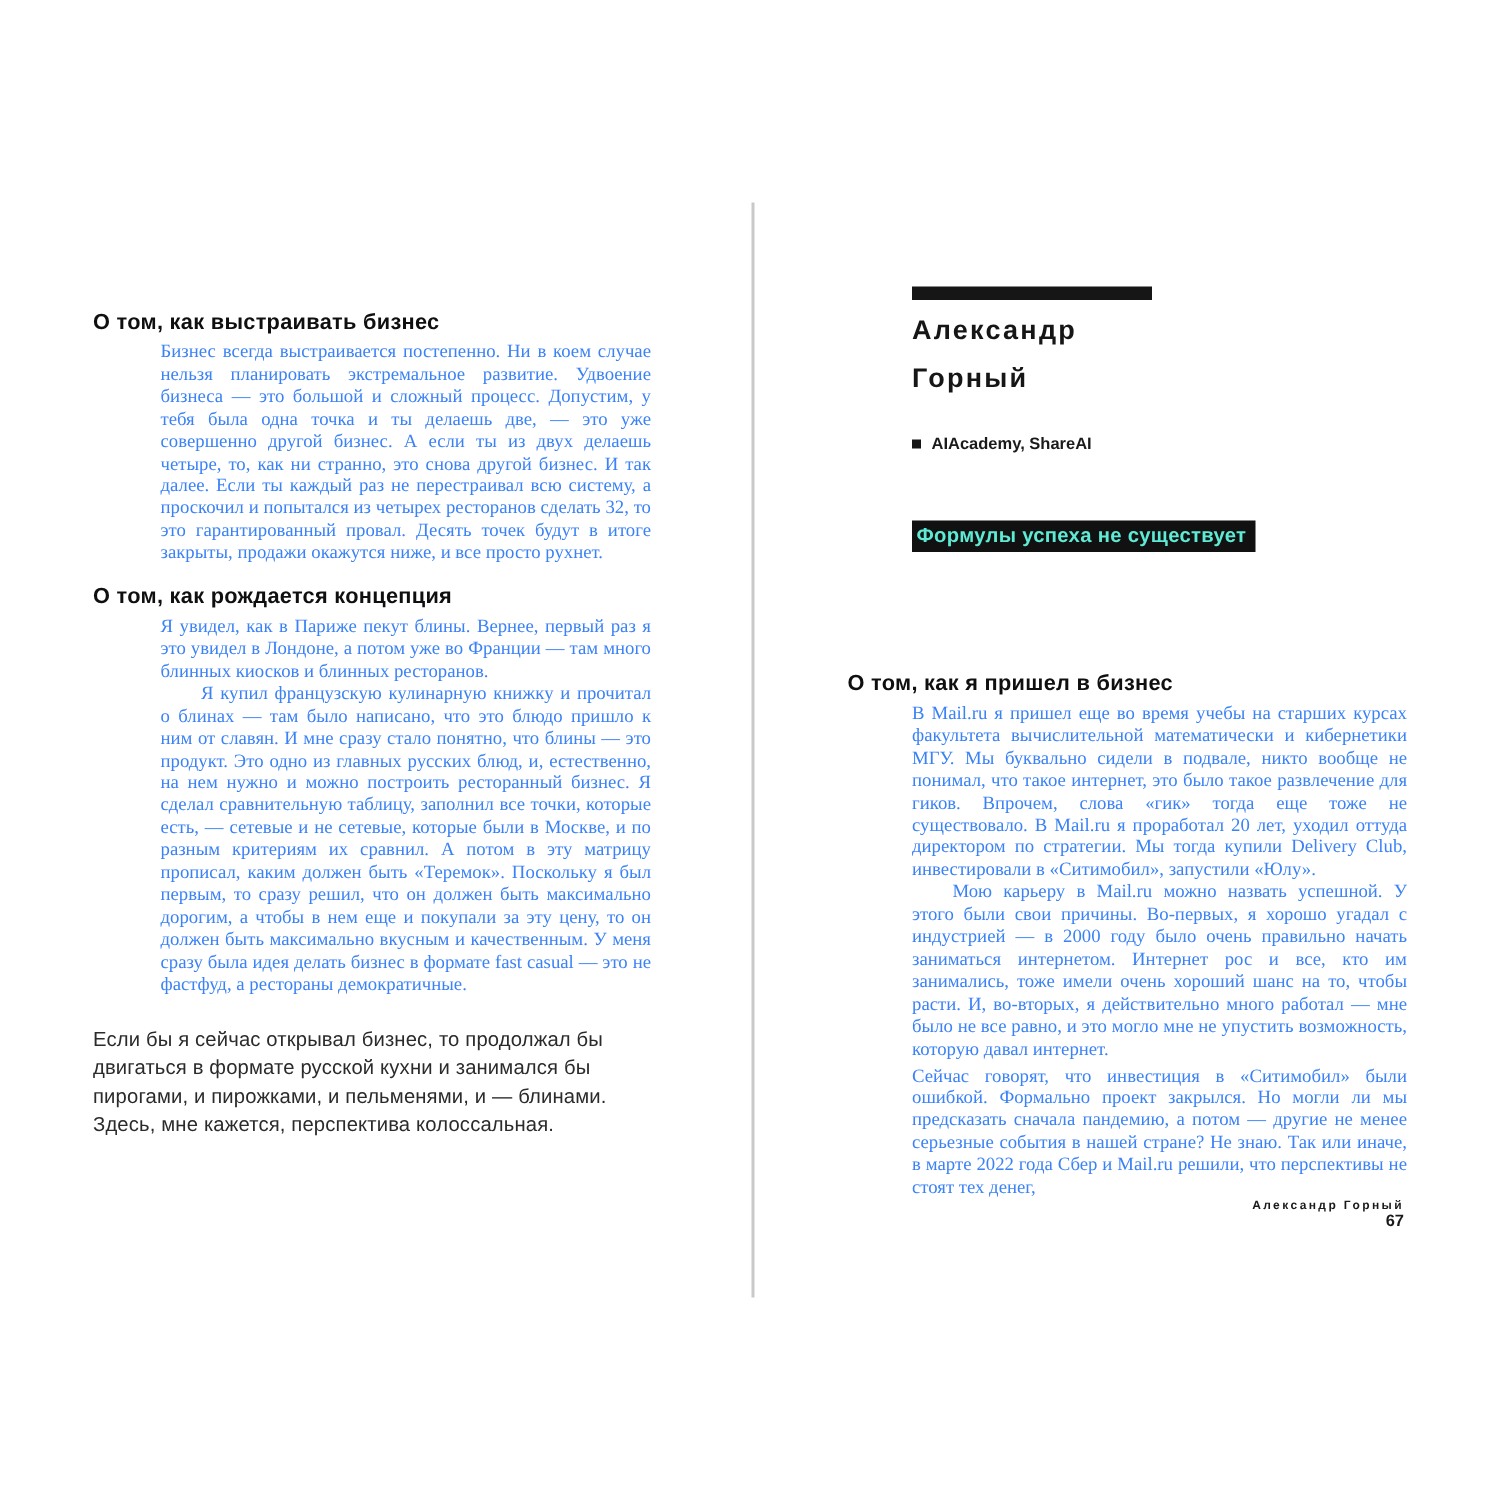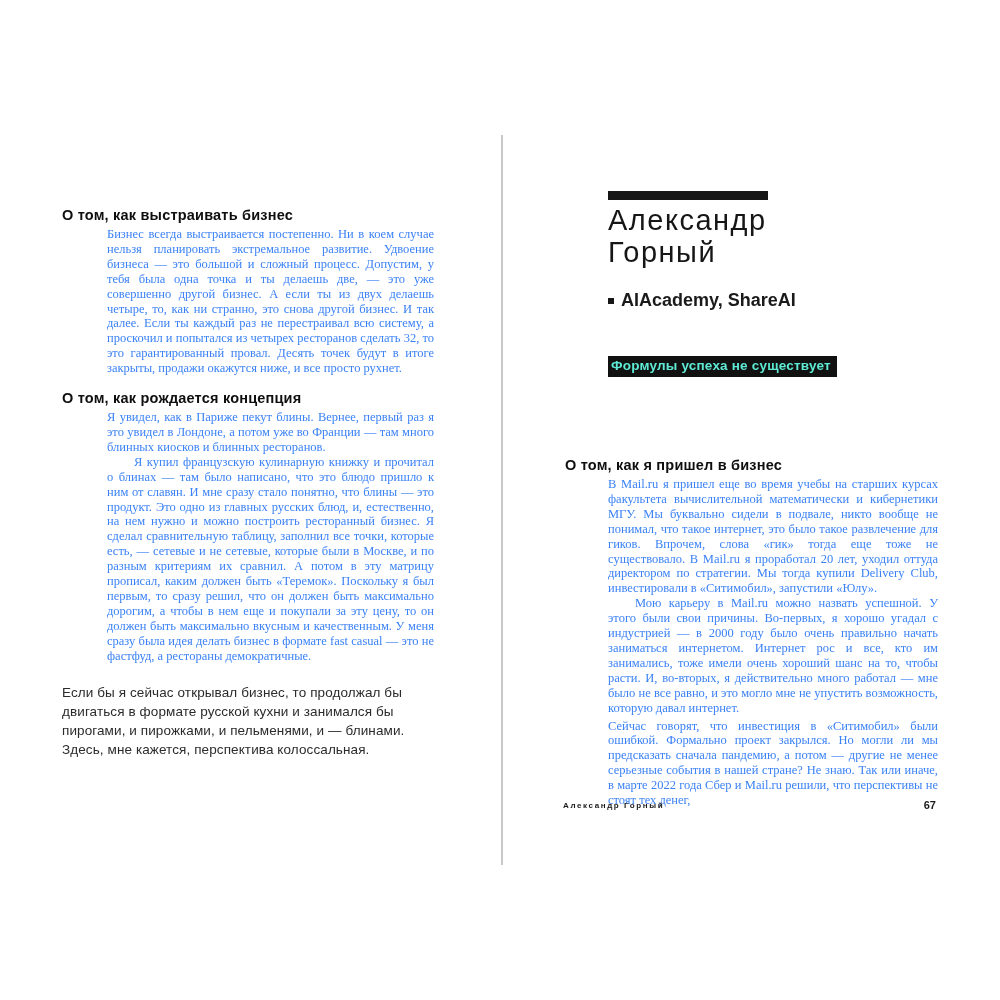--- a/index.html
+++ b/index.html
@@ -31,43 +31,43 @@
     font-size:13.5px; line-height:19px; color:#2b2b2b; letter-spacing:0.1px;
   }
 
   
   .right-page { position:absolute; left:565px; top:191px; width:374px; }
   .title-block { margin-left:43px; }
   .title-rule { width:160px; height:9px; background:#161616; }
   h1.author-name {
     margin-top:4px;
     font-family:"Liberation Sans","DejaVu Sans",sans-serif;
-    font-weight:normal; font-size:29px; line-height:32px;
+    font-weight:bold; font-size:18px; line-height:32px;
     letter-spacing:1.5px; color:#161616;
   }
   .byline {
     margin-top:22px; display:flex; align-items:center; gap:7px;
     font-family:"Liberation Sans","DejaVu Sans",sans-serif;
-    font-weight:600; font-size:18px; color:#1a1a1a;
+    font-weight:600; font-size:11px; color:#1a1a1a;
   }
   .byline .sq { width:6px; height:6px; background:#161616; display:inline-block; }
   .label-wrap { margin-top:45px; }
   .quote-label {
     display:inline-block; background:#111111; color:#5eead4;
     font-family:"Liberation Sans","DejaVu Sans",sans-serif;
     font-weight:bold; font-size:13.5px; line-height:18px;
     padding:1px 6px 2px 3px; letter-spacing:0.2px;
   }
   .right-page h2.head1 { margin-top:80px; }
   .right-page .body-col { width:330px; margin-top:3px; margin-left:43px; }
   .right-page h2.head2 { margin-top:10px; }
 
   .page-footer {
     position:absolute; left:563px; top:799px; width:373px;
-    display:flex; justify-content:space-between; align-items:center;
+    display:flex; justify-content:space-between; align-items:flex-end;flex-direction:column;
   }
   .runner {
     font-family:"Liberation Sans","DejaVu Sans",sans-serif;
     font-weight:bold; font-size:8px; letter-spacing:1.6px; color:#1a1a1a;
   }
   .pagenum {
     font-family:"Liberation Sans","DejaVu Sans",sans-serif;
     font-weight:600; font-size:11px; color:#1a1a1a;
   }
 </style>

